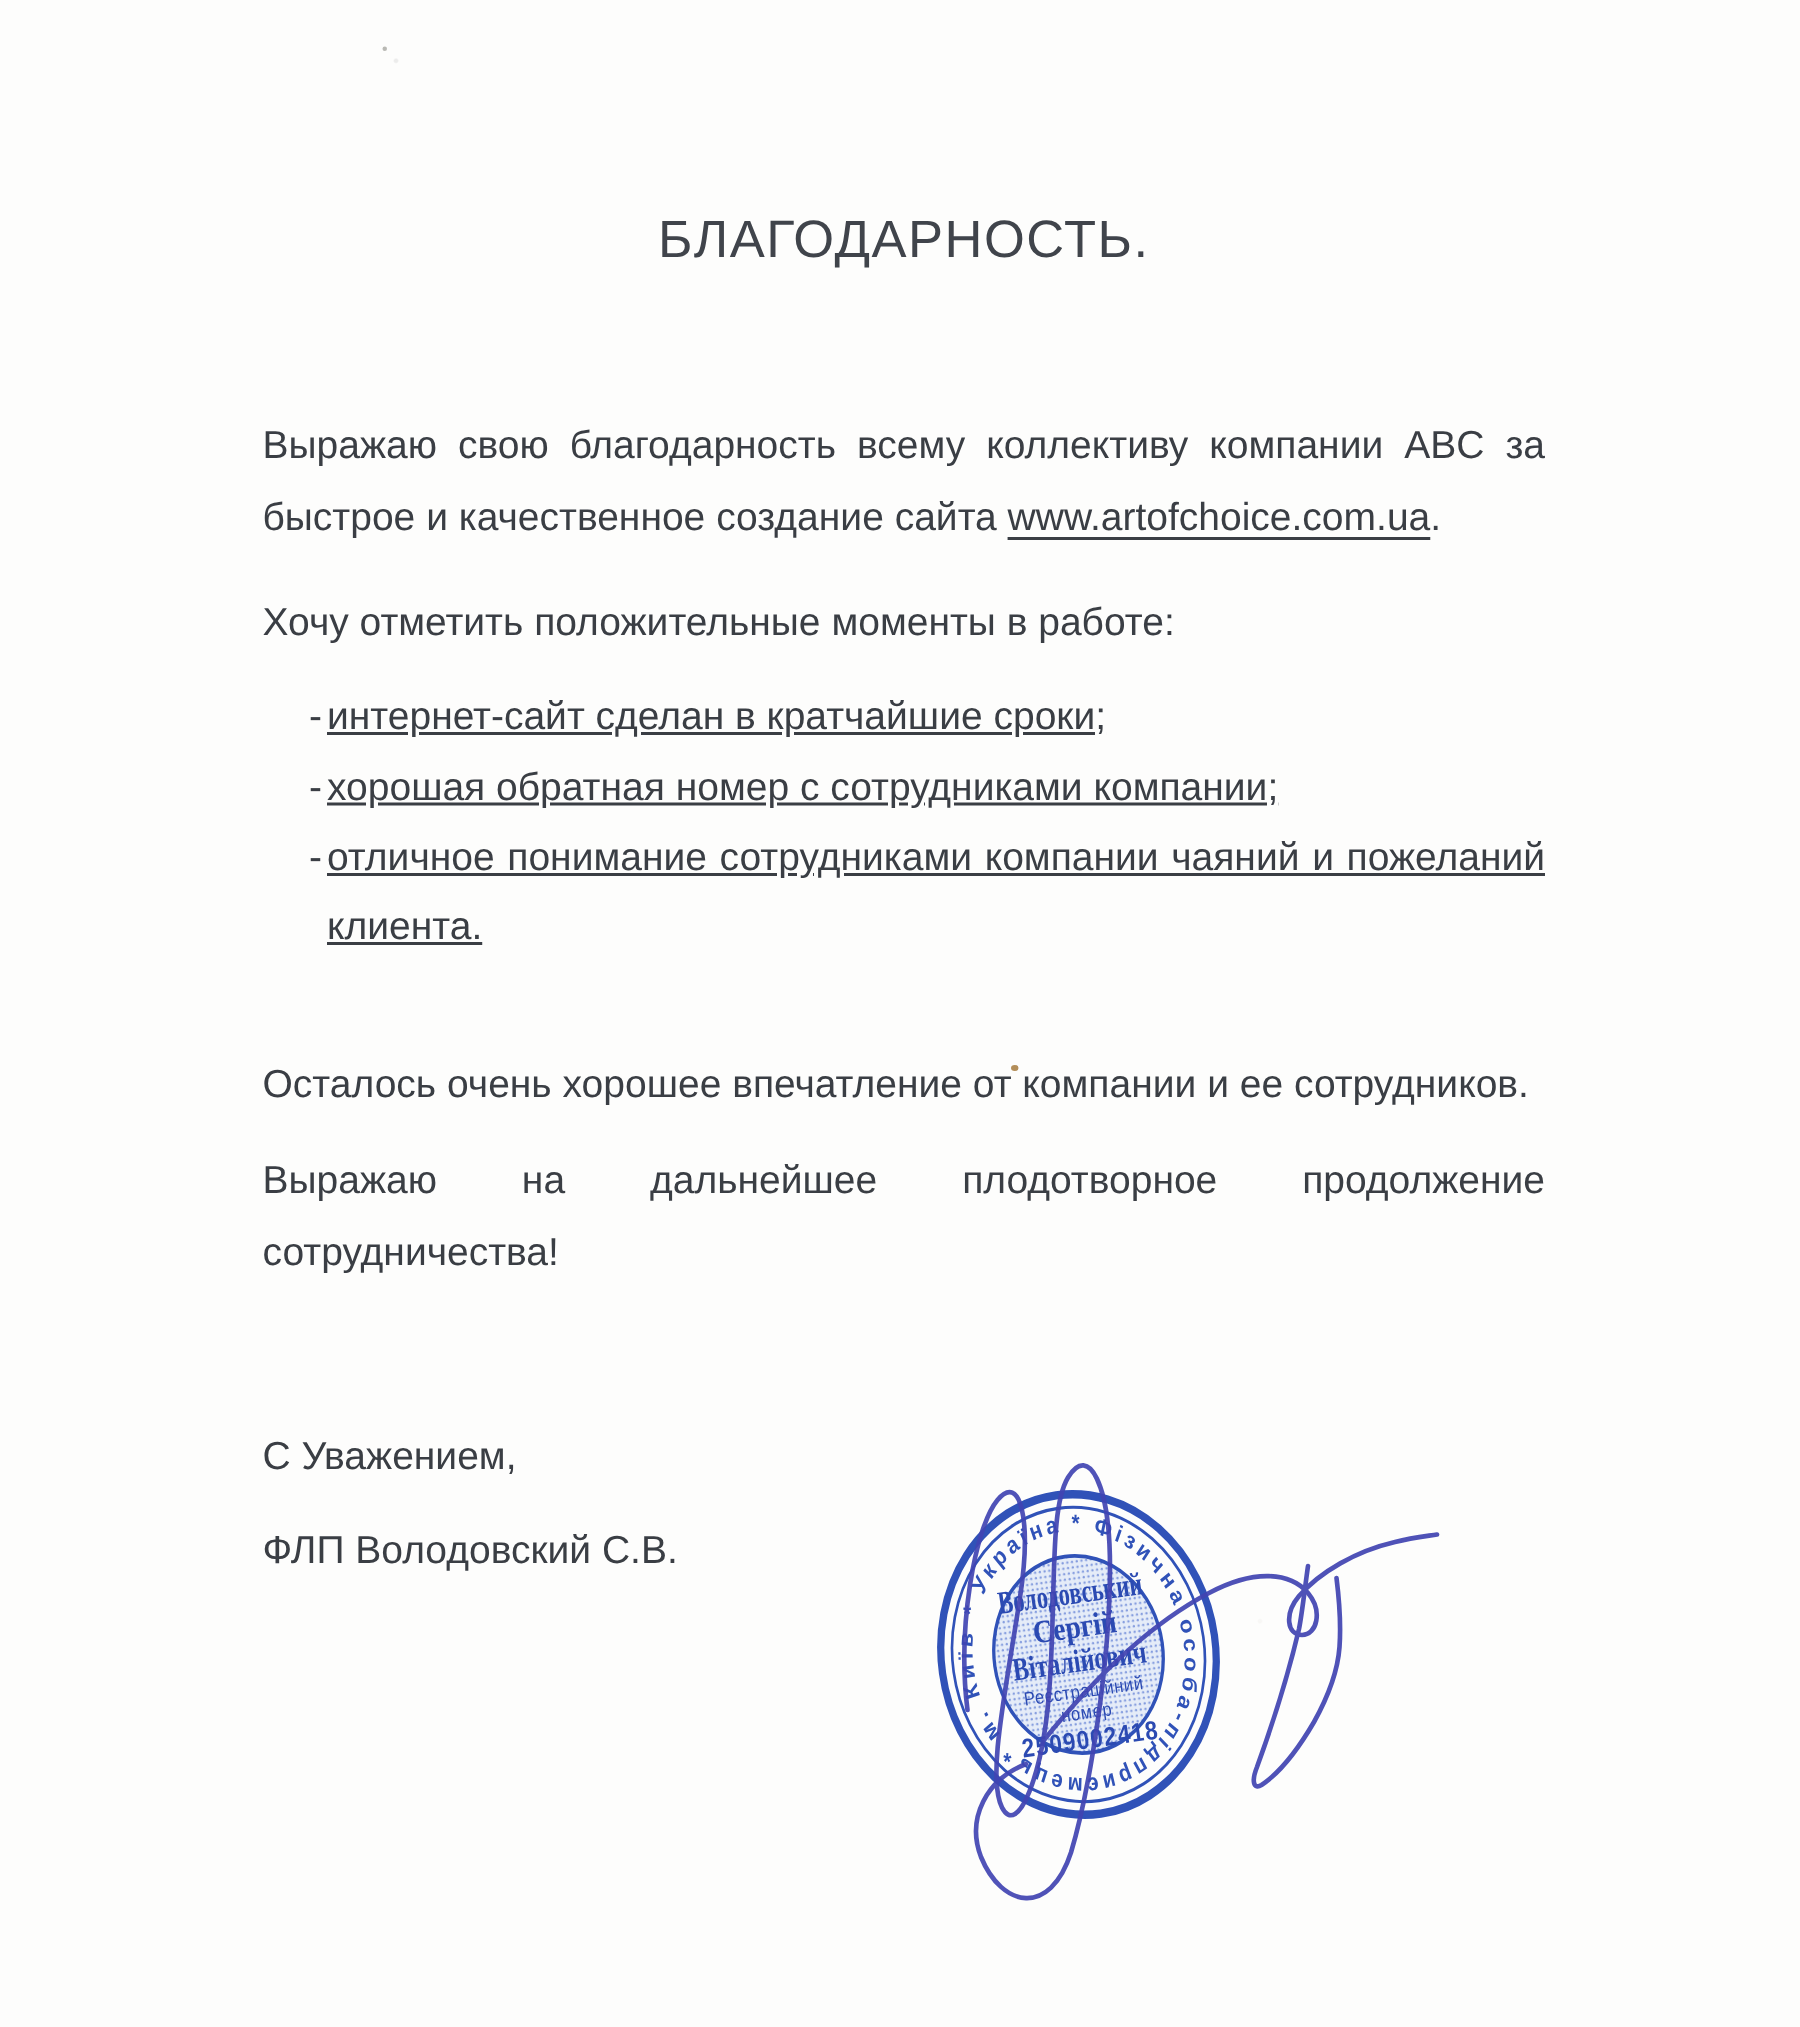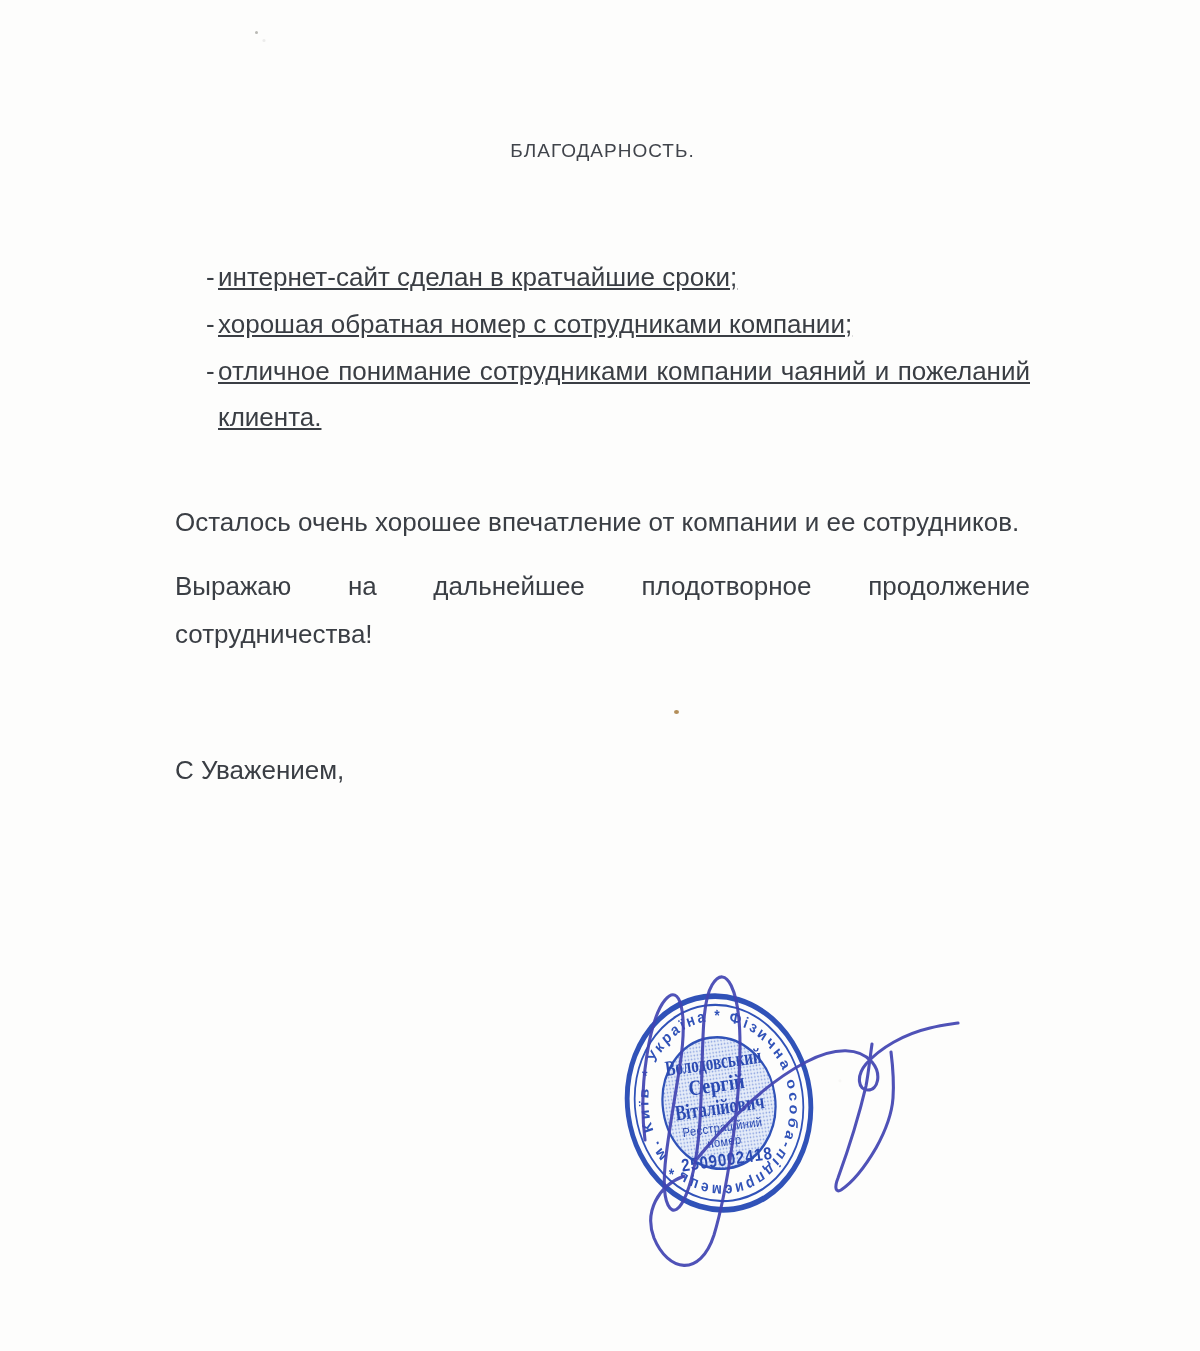--- a/index.html
+++ b/index.html
@@ -20,21 +20,21 @@
       #fdfdfc;
   }
   .content {
     position: absolute;
     top: 140px;
     left: 175px;
     width: 855px;
   }
   .title {
     text-align: center;
-    font-size: 19px;
+    font-size: 35px;
     letter-spacing: 1px;
     color: #40444b;
     margin-bottom: 92px;
   }
   p.body-par {
     font-size: 26px;
     line-height: 48px;
     text-align: justify;
     color: #3a3e44;
   }
@@ -114,21 +114,23 @@
 <body>
 
 <div class="page">
 
   <div class="speck-gray"></div>
   <div class="speck-brown"></div>
 
   <div class="content">
     <div class="title">БЛАГОДАРНОСТЬ.</div>
 
-
+    <p class="body-par par-intro"><span>Выражаю свою благодарность всему коллективу компании ABC за быстрое и качественное создание сайта </span><span class="url">www.artofchoice.com.ua</span><span>.</span></p>
+
+    <p class="body-par par-list-intro">Хочу отметить положительные моменты в работе:</p>
 
     <ul class="positives">
       <li>
         <span class="dash">-</span>
         <span class="li-text">интернет-сайт сделан в кратчайшие сроки;</span>
       </li>
       <li>
         <span class="dash">-</span>
         <span class="li-text">хорошая обратная номер с сотрудниками компании;</span>
       </li>
@@ -137,20 +139,21 @@
         <span class="li-text">отличное понимание сотрудниками компании чаяний и пожеланий клиента.</span>
       </li>
     </ul>
 
     <p class="body-par par-impression">Осталось очень хорошее впечатление от компании и ее сотрудников.</p>
 
     <p class="body-par par-hope">Выражаю на дальнейшее плодотворное продолжение сотрудничества!</p>
 
     <p class="body-par par-regards">С Уважением,</p>
 
+    <p class="body-par par-name">ФЛП Володовский С.В.</p>
   </div>
 
   <div class="stamp-layer">
     <svg width="420" height="390" viewBox="0 0 420 390">
       <defs>
         <pattern id="halftone" width="3.6" height="3.6" patternUnits="userSpaceOnUse">
           <circle cx="1.3" cy="1.3" r="0.85" fill="#7d97dd"></circle>
         </pattern>
       </defs>
 

